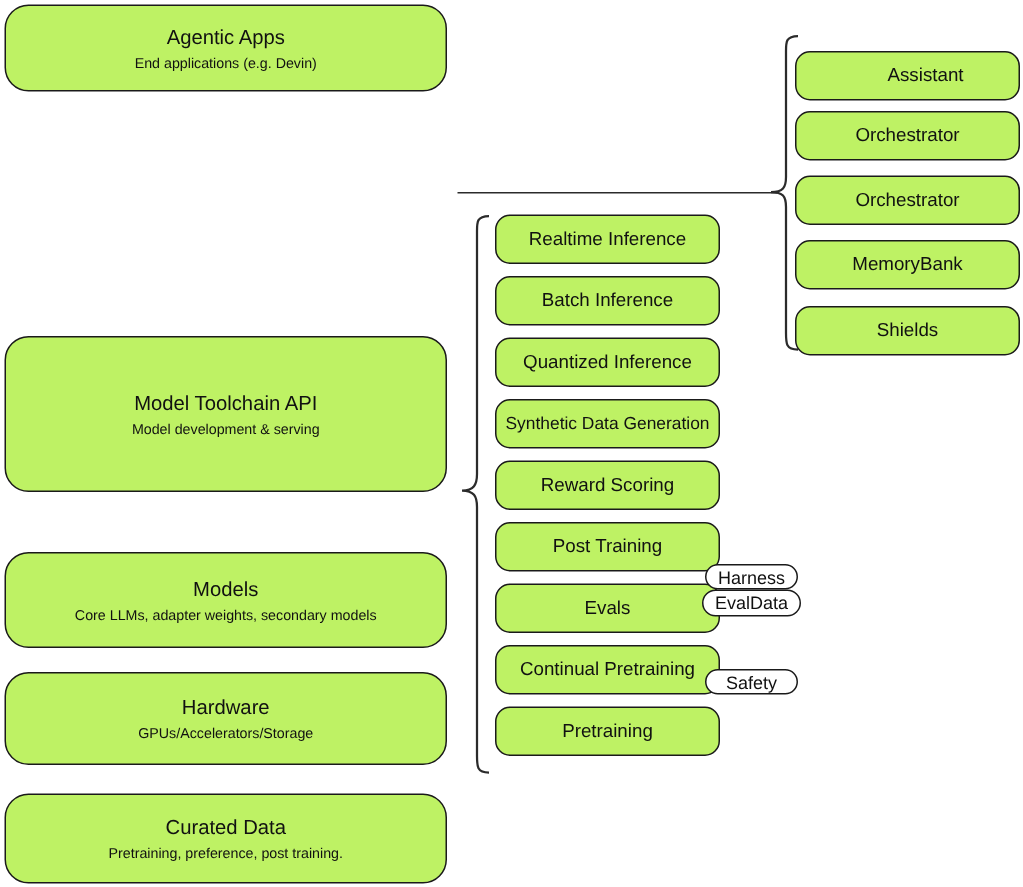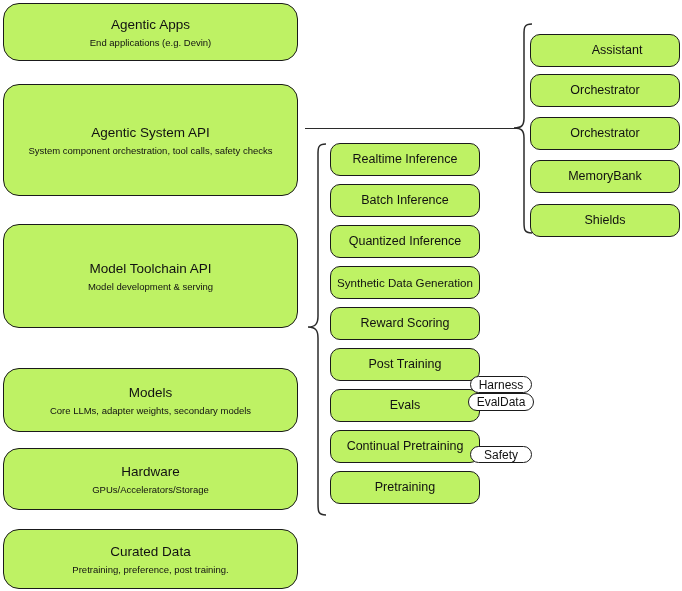--- a/index.html
+++ b/index.html
@@ -103,24 +103,20 @@
 </head>
 <body>
 
 <div id="canvas">
 
   <div class="rbox layer" style="top:3px; height:58px;">
     <div class="title">Agentic Apps</div>
     <div class="sub">End applications (e.g. Devin)</div>
   </div>
 
-  <div class="rbox layer" style="top:84px; height:112px;">
-    <div class="title">Agentic System API</div>
-    <div class="sub">System component orchestration, tool calls, safety checks</div>
-  </div>
 
   <div class="rbox layer" style="top:224px; height:104px;">
     <div class="title">Model Toolchain API</div>
     <div class="sub">Model development &amp; serving</div>
   </div>
 
   <div class="rbox layer" style="top:368px; height:64px;">
     <div class="title">Models</div>
     <div class="sub">Core LLMs, adapter weights, secondary models</div>
   </div>

